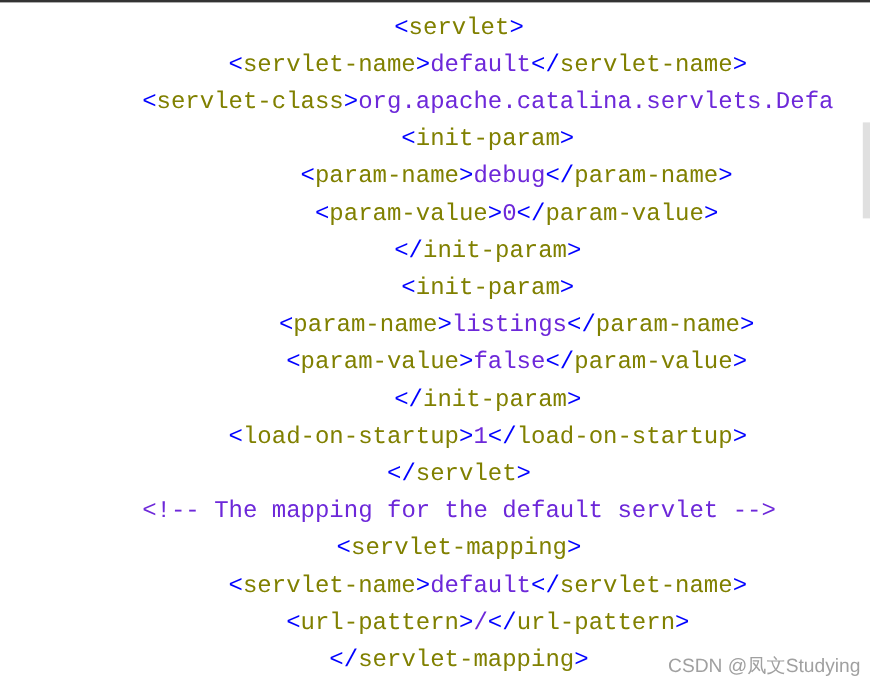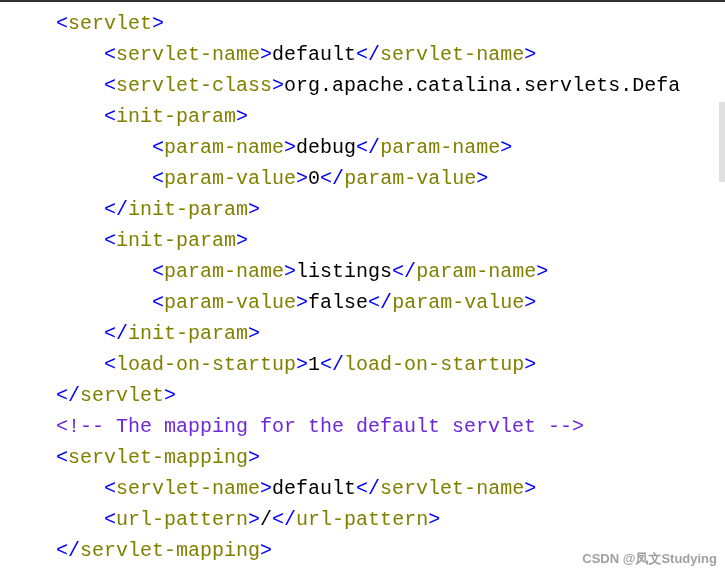--- a/index.html
+++ b/index.html
@@ -12,33 +12,33 @@
     width: 725px;
     height: 573px;
     overflow: hidden;
     position: relative;
     border-top: 2px solid #333;
   }
   .code {
     padding: 6px 16px 6px 8px;
     white-space: pre;
     color: #000;
+    text-align: center;
   }
   .bracket { color: #0000ff; }
   .tagname { color: #808000; }
-  .text { color: #000000; }
+  .text { color: #6d28d9; }
   .comment { color: #6d28d9; }
   .watermark {
     position: absolute;
     bottom: 6px;
     right: 8px;
     font-family: Arial, sans-serif;
-    font-size: 13px;
+    font-size: 16px;
     color: rgba(120,120,120,0.7);
-    font-weight: bold;
   }
   .scroll-mark {
     position: absolute;
     right: 0;
     top: 100px;
     width: 6px;
     height: 80px;
     background: #e0e0e0;
   }
 </style>

